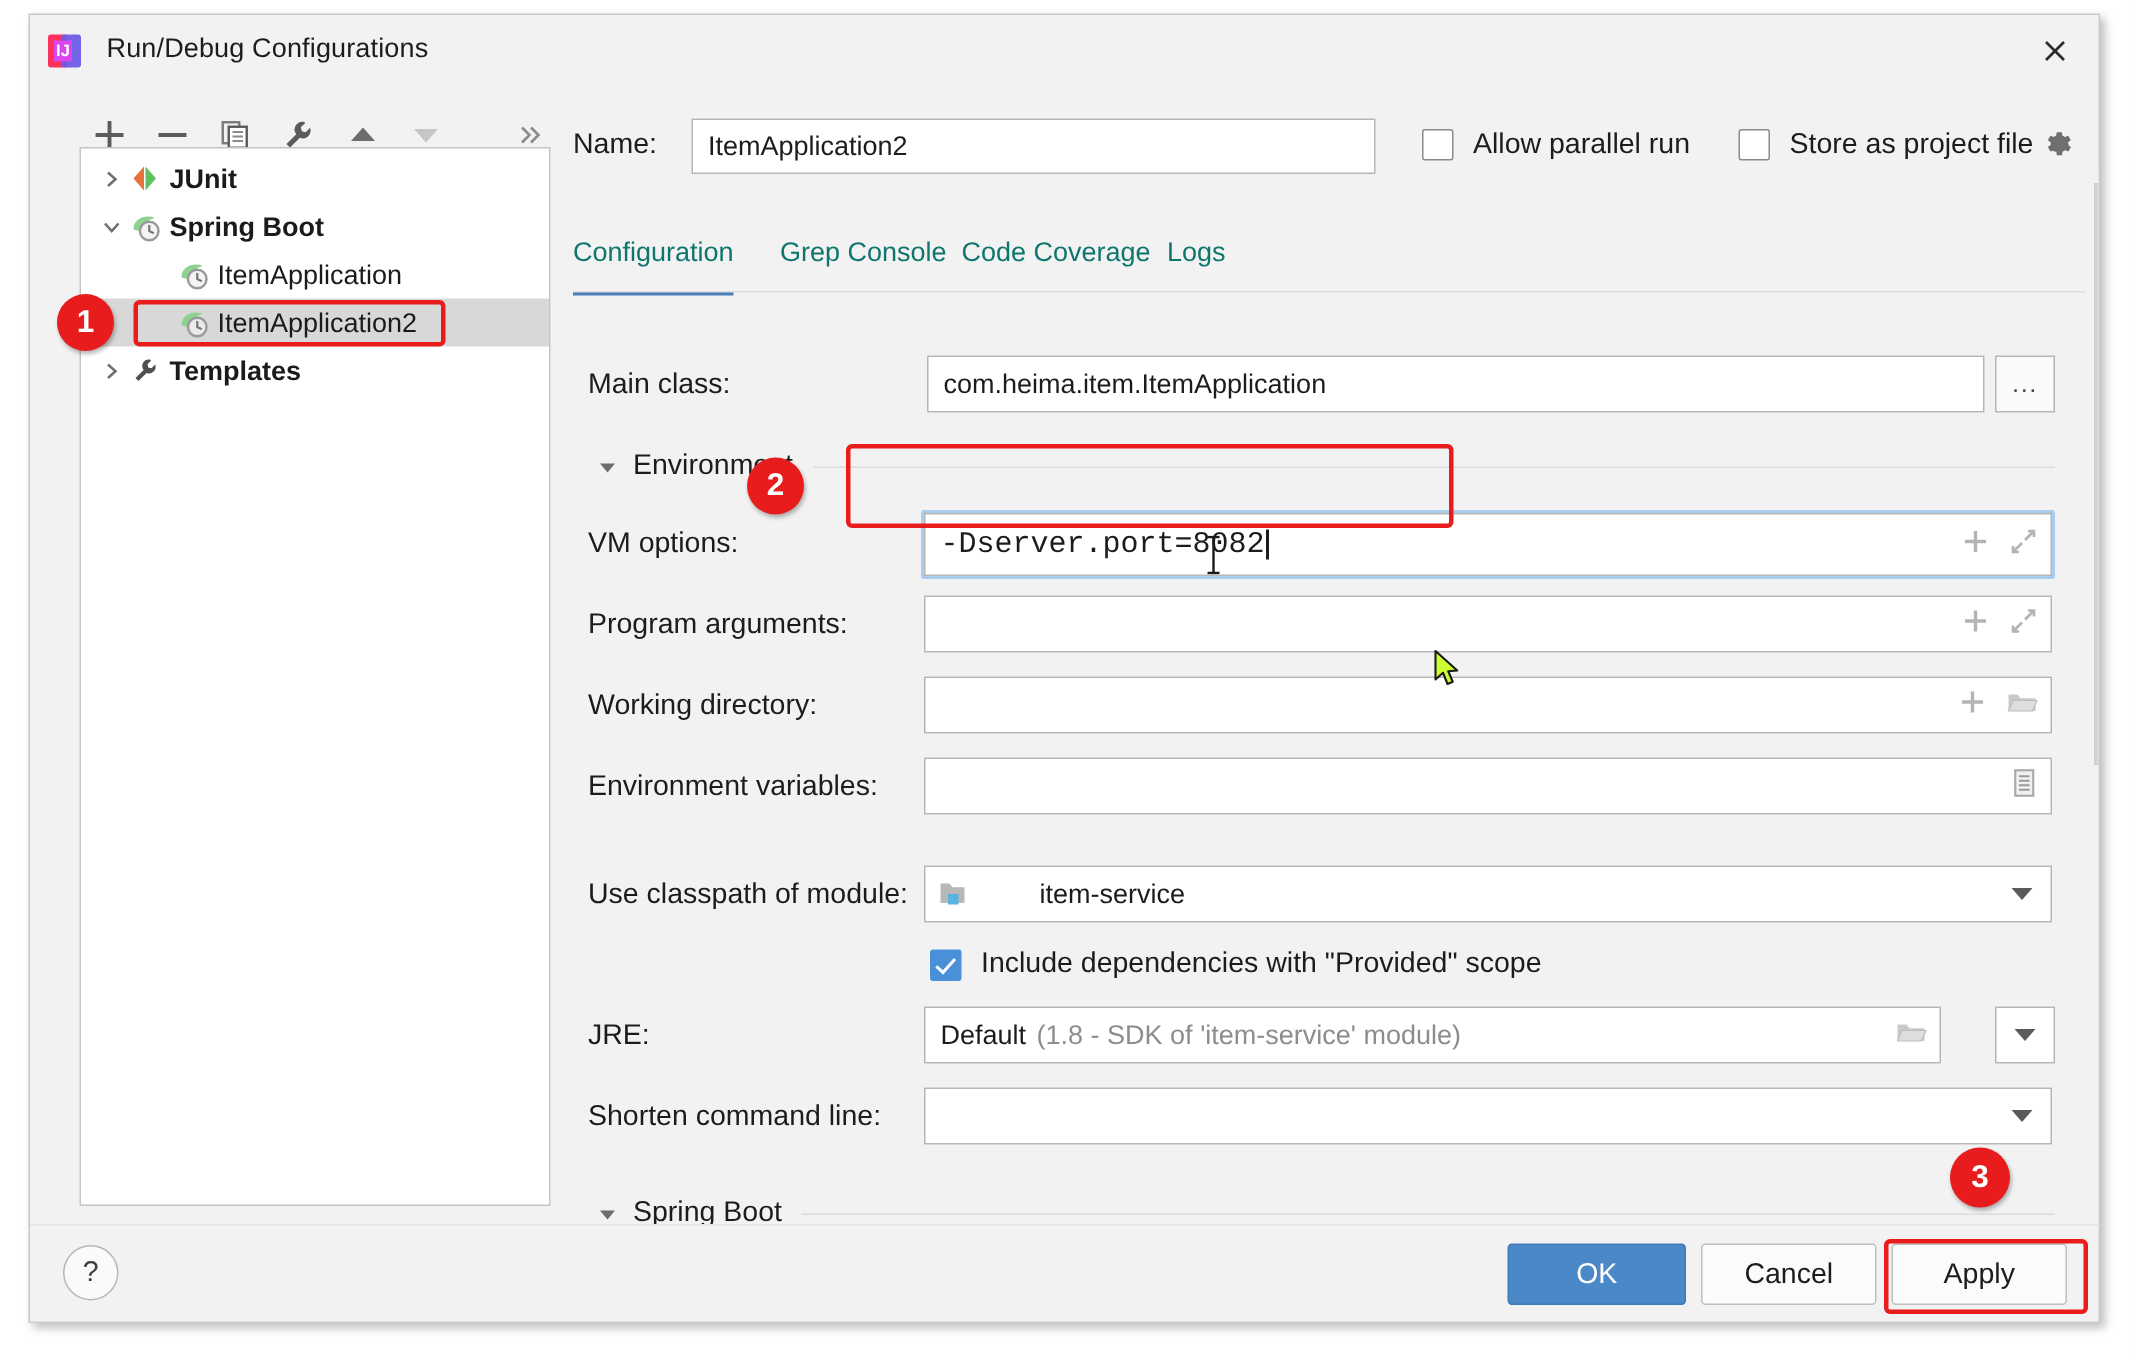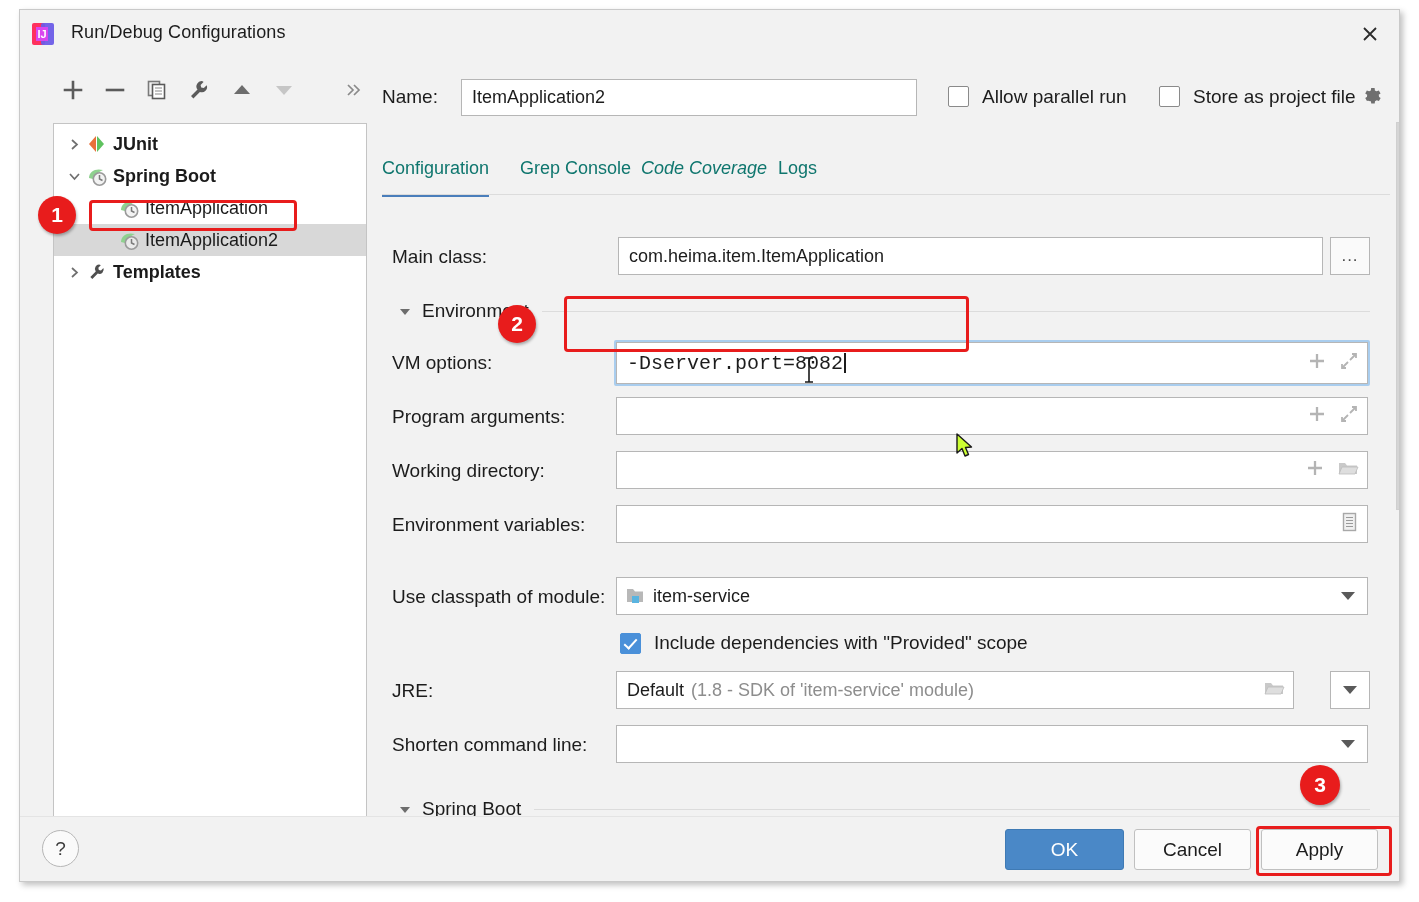--- a/index.html
+++ b/index.html
@@ -65,21 +65,21 @@
     position: absolute; top: 0;
     width: 34px; height: 38px;
     display: flex; align-items: center; justify-content: center;
     cursor: pointer;
   }
   .tb-btn svg { display:block; }
 
   
   .tree {
     position: absolute;
-    left: 33px; top: 113px;
+    left: 33px; top: 88px;
     width: 314px; height: 706px;
     background: #ffffff;
     border: 1px solid #c4c4c4;
     box-sizing: border-box;
     overflow: hidden;
   }
   .tree-row {
     position: absolute; left: 0;
     width: 100%; height: 32px;
     display: flex; align-items: center;
@@ -429,21 +429,21 @@
 
     <div class="gear-ico" style="left:1339px; top:76px;">
       <svg width="23" height="23" viewBox="0 0 24 24">
         <path d="M12 8.2a3.8 3.8 0 1 0 0 7.6 3.8 3.8 0 0 0 0-7.6zm9 3a9 9 0 0 0-.5-2l2-1.4-1.8-3.1-2.3.9a9 9 0 0 0-1.8-1l-.3-2.4h-3.6l-.4 2.4a9 9 0 0 0-1.8 1l-2.3-.9L6.5 7.8l2 1.4a9 9 0 0 0 0 2l-2 1.4 1.8 3.1 2.3-.9a9 9 0 0 0 1.8 1l.4 2.4h3.6l.3-2.4a9 9 0 0 0 1.8-1l2.3.9 1.8-3.1-2-1.4z" fill="#6f6f6f"></path>
       </svg>
     </div>
 
     <div class="tabs">
       <div class="tab active" style="left:0px;">Configuration</div>
       <div class="tab" style="left:138px;">Grep Console</div>
-      <div class="tab" style="left:259px;font-style:italic;">Code Coverage</div>
+      <div class="tab" style="left:259px;">Code Coverage</div>
       <div class="tab" style="left:396px;">Logs</div>
     </div>
     <div class="tab-underline"></div>
 
     <div class="content">
 
       <div class="field-label" style="left:10px; top:22px;">Main class:</div>
       <div class="input-box" style="left:236px; top:13px; width:705px; height:38px;">
         <div class="input-val">com.heima.item.ItemApplication</div>
       </div>
@@ -522,21 +522,21 @@
             <svg width="20" height="22" viewBox="0 0 20 22">
               <rect x="4.5" y="2.5" width="12" height="17" fill="#f0f0f0" stroke="#a8a8a8" stroke-width="1.4"></rect>
               <path d="M7 6.5 H14 M7 9.5 H14 M7 12.5 H14 M7 15.5 H14" stroke="#9a9a9a" stroke-width="1.2"></path>
             </svg>
           </span>
         </div>
       </div>
 
       <div class="field-label" style="left:10px; top:362px;">Use classpath of module:</div>
       <div class="input-box" style="left:234px; top:353px; width:752px; height:38px;">
-        <div class="input-val" style="left:8px;">
+        <div class="input-val" style="left:8px;gap:40px;">
           <span style="margin-right:8px; display:flex;">
             <svg width="20" height="18" viewBox="0 0 20 18">
               <path d="M2 2 H8 L10 4.5 H18 V15 H2 Z" fill="#b8b8b8"></path>
               <rect x="7" y="9" width="7" height="7" fill="#5ab4e0"></rect>
             </svg>
           </span>
           <span>item-service</span>
         </div>
         <div class="combo-arrow"></div>
       </div>

